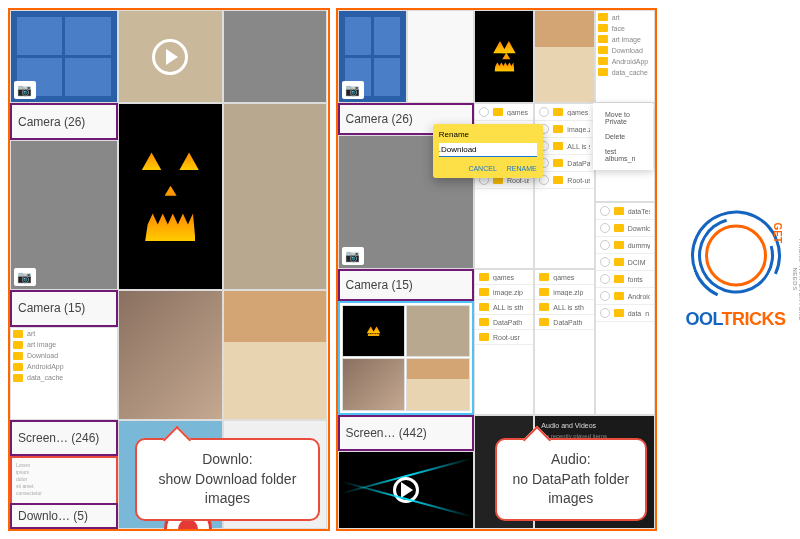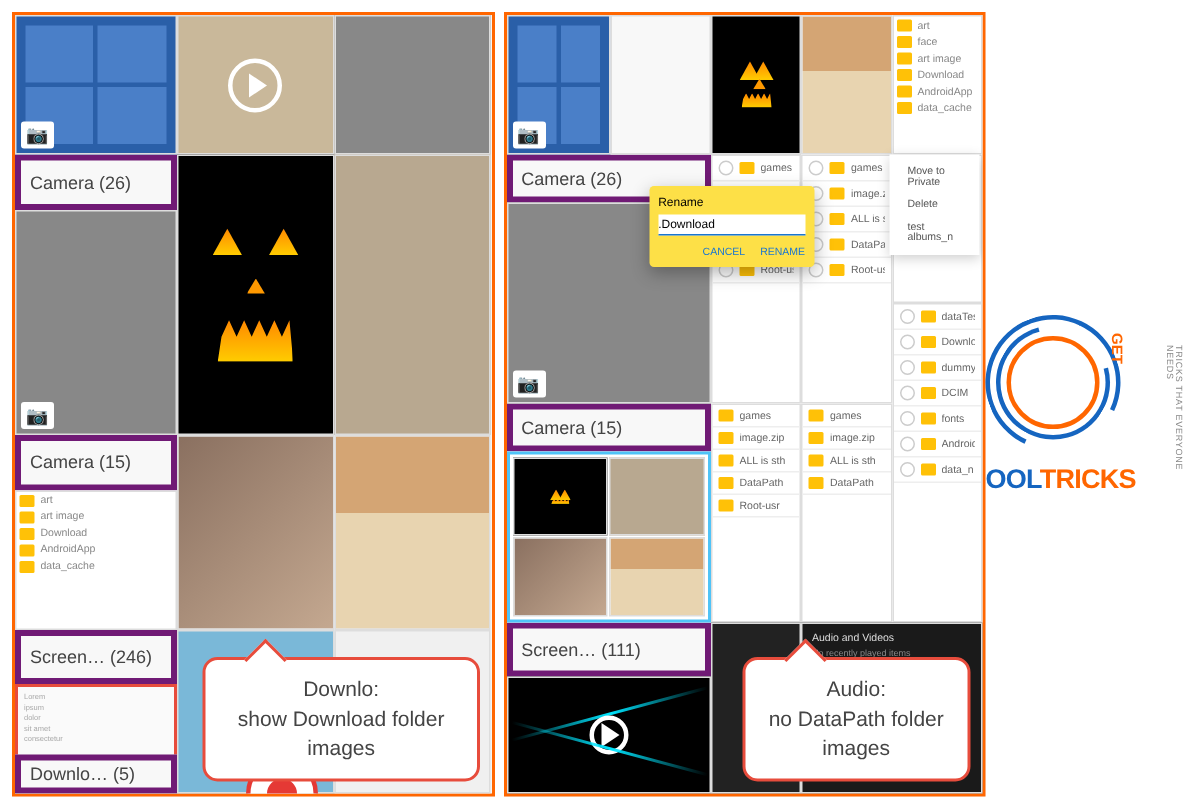--- a/index.html
+++ b/index.html
@@ -24,21 +24,21 @@
     .p-eye.l { left: 10%; top: 10%; }
     .p-eye.r { right: 10%; top: 10%; }
     .p-nose { position: absolute; left: 42%; top: 40%; width: 12px; height: 10px; background: #ff9900; clip-path: polygon(50% 0, 0 100%, 100% 100%); }
     .p-mouth { position: absolute; left: 15%; bottom: 10%; width: 70%; height: 25%; background: linear-gradient(180deg,#ff8800,#ffcc00); clip-path: polygon(5% 40%, 15% 0, 25% 40%, 35% 0, 45% 40%, 55% 0, 65% 40%, 75% 0, 85% 40%, 95% 0, 100% 100%, 0 100%); }
     
     .play-badge { position: absolute; top: 50%; left: 50%; transform: translate(-50%,-50%); width: 36px; height: 36px; border: 3px solid #fff; border-radius: 50%; display: flex; align-items: center; justify-content: center; }
     .play-badge::after { content: ''; border-left: 12px solid #fff; border-top: 8px solid transparent; border-bottom: 8px solid transparent; margin-left: 3px; }
     
     .cam-badge { position: absolute; bottom: 3px; left: 3px; width: 22px; height: 18px; background: #fff; border-radius: 2px; display: flex; align-items: center; justify-content: center; font-size: 12px; }
     
-    .label-row { background: #f8f8f8; display: flex; align-items: center; padding: 0 6px; font-size: 12px; color: #444; border: 4px solid #701a75; }
+    .label-row { background: #f8f8f8; display: flex; align-items: center; padding: 0 6px; font-size: 12px; color: #444; border: 2px solid #701a75; }
     
     .folder-list { background: #fff; display: flex; flex-direction: column; padding: 2px; gap: 3px; overflow: hidden; }
     .folder-item { display: flex; align-items: center; gap: 4px; font-size: 7px; color: #888; }
     .folder-icon { width: 10px; height: 8px; background: #ffc107; border-radius: 1px; flex-shrink: 0; }
     
     .balloon { position: absolute; background: #fff; border: 2px solid #e74c3c; border-radius: 10px; padding: 10px 14px; text-align: center; font-size: 14px; color: #444; line-height: 1.4; }
     .balloon::before { content: ''; position: absolute; top: -10px; left: 30px; width: 18px; height: 18px; background: #fff; border-left: 2px solid #e74c3c; border-top: 2px solid #e74c3c; transform: rotate(45deg); }
     
     .highlight { border: 2px solid #4fc3f7 !important; }
     .highlight-red { outline: 2px solid #e74c3c; outline-offset: -2px; }
@@ -49,21 +49,21 @@
     
     .menu { position: absolute; background: #fff; box-shadow: 0 2px 8px rgba(0,0,0,0.2); padding: 4px; font-size: 7px; z-index: 9; }
     .menu-item { padding: 4px 8px; color: #555; }
     
     .record-btn { position: absolute; bottom: -20px; left: 50%; transform: translateX(-50%); width: 48px; height: 48px; border-radius: 50%; background: #fff; border: 3px solid #e53935; display: flex; align-items: center; justify-content: center; }
     .record-btn::after { content: ''; width: 20px; height: 20px; border-radius: 50%; background: #e53935; }
     
     .dog { background: linear-gradient(180deg, #d4a574 40%, #e8d4b0 40%); }
     .baby { background: linear-gradient(135deg, #8a7060, #c4a890); }
     
-    .logo-area { position: absolute; right: 18px; top: 50%; transform: translateY(-50%); width: 125px; text-align: left; }
+    .logo-area { position: absolute; right: 2px; top: 50%; transform: translateY(-50%); width: 125px; text-align: center; }
     .logo-rings { position: relative; width: 90px; height: 90px; margin: 0 auto; }
     .ring { position: absolute; border-radius: 50%; border: 3px solid; }
     .ring.r1 { width: 90px; height: 90px; border-color: #1565c0; left: 0; top: 0; border-bottom-color: transparent; transform: rotate(-20deg); }
     .ring.r2 { width: 76px; height: 76px; border-color: #1565c0; left: 7px; top: 7px; border-top-color: transparent; transform: rotate(30deg); }
     .ring.r3 { width: 62px; height: 62px; border-color: #ff6600; left: 14px; top: 14px; }
     .logo-get { font-size: 10px; font-weight: bold; color: #ff6600; writing-mode: vertical-rl; position: absolute; right: -2px; top: 12px; }
     .logo-text { font-size: 18px; font-weight: 900; letter-spacing: -0.5px; margin-top: 4px; }
     .logo-text .blue { color: #1565c0; }
     .logo-text .orange { color: #ff6600; }
     .logo-tag { font-size: 6px; color: #888; letter-spacing: 0.5px; writing-mode: vertical-rl; text-orientation: mixed; position: absolute; right: -6px; top: 20px; }
@@ -388,21 +388,21 @@
             <div class="p-eye l"></div>
             <div class="p-eye r"></div>
             <div class="p-mouth"></div>
           </div>
         </div>
       <div class="thumb tan"></div>
       <div class="thumb baby"></div>
       <div class="thumb dog"></div>
     </div>
 
-    <div class="label-row" style="grid-column:1/3; grid-row:7;">Screen… (111)</div>
+    <div class="label-row" style="grid-column:1/3; grid-row:7;">Screen… (442)</div>
     <div class="thumb dark-card" style="grid-column:4/6; grid-row:7/9;">
       <div class="dark-card-title">Audio and Videos</div>
       <div>No recently played items</div>
     </div>
 
     <div class="thumb neon-lines" style="grid-column:1/3; grid-row:8;">
       <div class="play-badge" style="width:26px;height:26px;"></div>
     </div>
     <div class="thumb dark" style="grid-column:3/4; grid-row:7/9;"></div>
 

